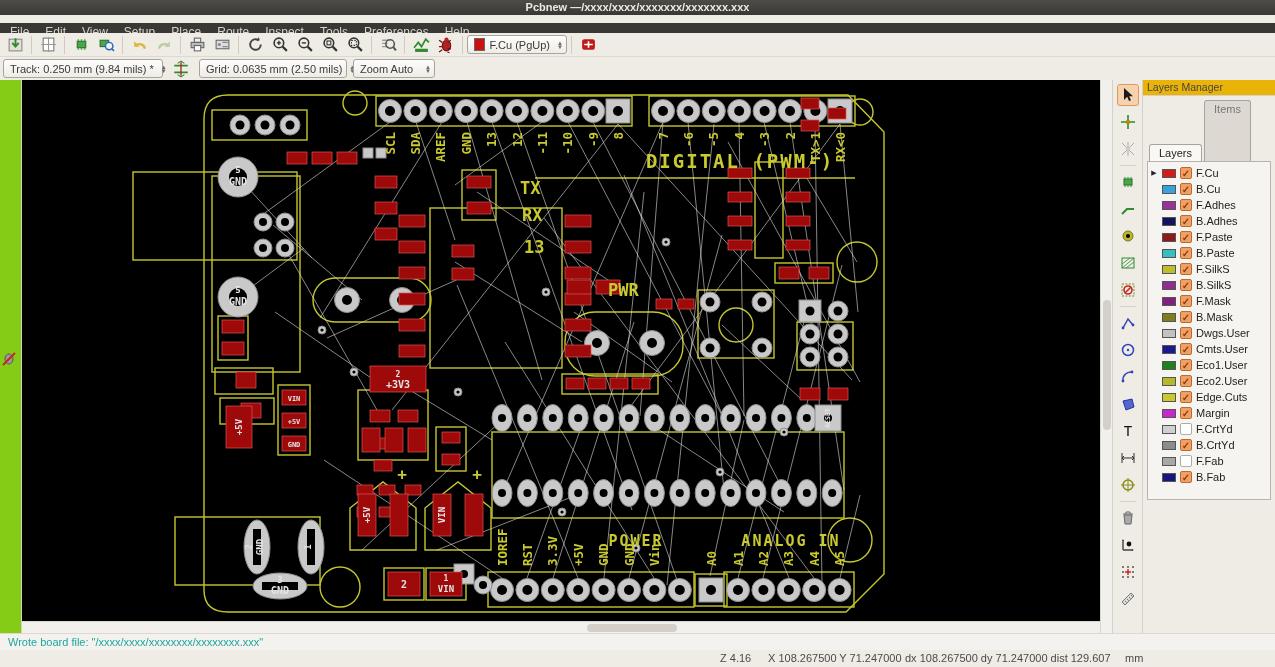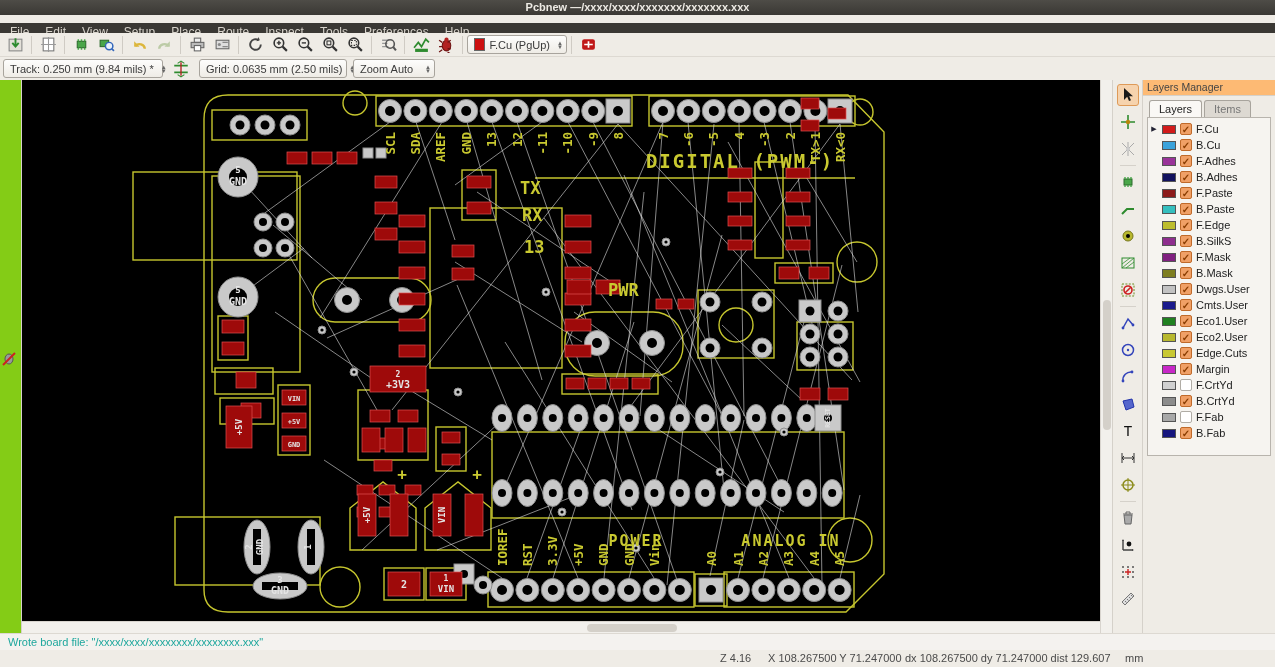--- a/index.html
+++ b/index.html
@@ -31,24 +31,24 @@
     display:flex;flex-direction:column;align-items:center;padding-top:4px;gap:5px;box-sizing:border-box;}
   .hsep{width:16px;height:1px;background:#D5D1CA;}
   
   #canvas{position:absolute;left:22px;top:80px;width:1078px;height:541px;background:#000;}
   #vscroll{position:absolute;left:1100px;top:80px;width:12px;height:553px;background:#F2F0EC;border-left:1px solid #D8D4CE;box-sizing:border-box;}
   #vthumb{position:absolute;left:2px;top:220px;width:8px;height:130px;background:#D4D0C9;border-radius:4px;}
   #hscroll{position:absolute;left:22px;top:621px;width:1078px;height:12px;background:#F2F0EC;border-top:1px solid #D8D4CE;box-sizing:border-box;}
   #hthumb{position:absolute;left:565px;top:2px;width:90px;height:8px;background:#D4D0C9;border-radius:4px;}
   
   #layers{position:absolute;left:1142px;top:80px;width:133px;height:553px;background:#EFECE6;border-left:1px solid #D5D1CA;box-sizing:border-box;font-size:11px;color:#333;}
-  #lmtitle{height:15px;line-height:15px;padding-left:4px;font-size:10.5px;color:#444;background:#fdba74;border-bottom:1px solid #D5D1CA;}
+  #lmtitle{height:15px;line-height:15px;padding-left:4px;font-size:10.5px;color:#444;background:#eab308;border-bottom:1px solid #D5D1CA;}
   #lmtabs{display:flex;padding:4px 0 0 6px;gap:2px;}
   .ltab{border:1px solid #A8A49D;border-bottom:none;border-radius:3px 3px 0 0;padding:2px 9px;font-size:11px;}
-  .ltab.active{background:#FAF8F5;color:#222;}
+  .ltab.active{background:#FAF8F5;color:#222;margin-top:44px;}
   .ltab.inactive{background:#DDD9D2;color:#777;}
   #llist{border:1px solid #B8B4AD;background:#F6F4F0;margin:0 4px;height:334px;overflow:hidden;padding-top:3px;}
   .lrow{display:flex;align-items:center;height:16px;padding-left:2px;gap:4px;}
   .lsel{width:8px;font-size:7px;color:#223;text-align:center;}
   .lsw{width:14px;height:9px;border:1px solid #555;box-sizing:border-box;}
   .lcb{width:12px;height:12px;border:1px solid #B0ACA5;background:#fff;border-radius:2px;font-size:10px;line-height:11px;
        text-align:center;color:#8a3c00;font-weight:bold;box-sizing:border-box;}
   .lcb.on{background:#F0A066;border-color:#C06A2A;}
   .lname{font-size:11px;color:#222;}
   
@@ -878,21 +878,21 @@
         <div class="lrow">
     <span class="lsel"></span>
     <span class="lsw" style="background: rgb(53, 191, 191);"></span>
     <span class="lcb on">✓</span>
     <span class="lname">B.Paste</span>
   </div>
         <div class="lrow">
     <span class="lsel"></span>
     <span class="lsw" style="background: rgb(189, 189, 46);"></span>
     <span class="lcb on">✓</span>
-    <span class="lname">F.Edge</span>
+    <span class="lname">F.SilkS</span>
   </div>
         <div class="lrow">
     <span class="lsel"></span>
     <span class="lsw" style="background: rgb(142, 46, 142);"></span>
     <span class="lcb on">✓</span>
     <span class="lname">B.SilkS</span>
   </div>
         <div class="lrow">
     <span class="lsel"></span>
     <span class="lsw" style="background: rgb(128, 32, 128);"></span>

